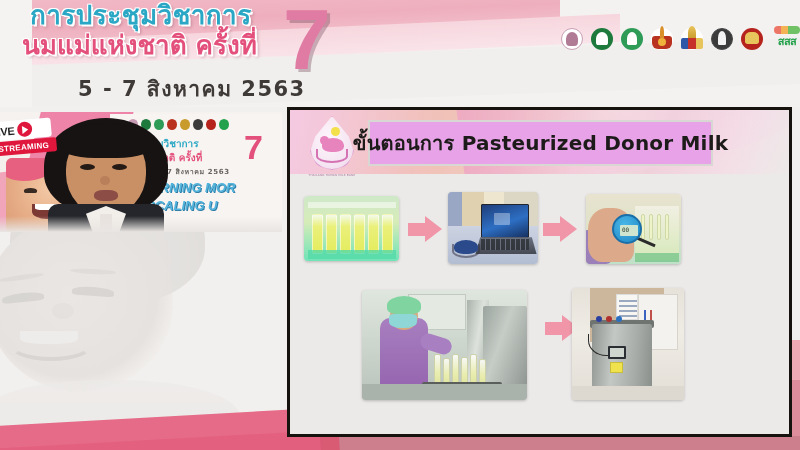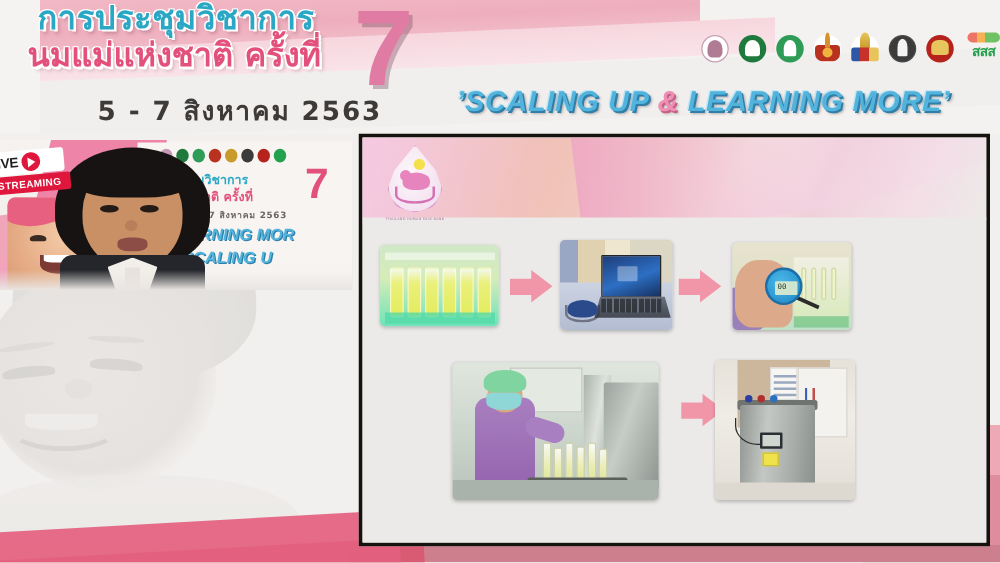--- a/index.html
+++ b/index.html
@@ -383,21 +383,20 @@
     <div class="hdr-pinkblock"></div>
     <div class="hdr-lightband"></div>
     <div class="hdr-white"></div>
     <div class="hdr-leftwhite"></div>
 
     <div class="hdr-title1">การประชุมวิชาการ</div>
     <div class="hdr-title2">นมแม่แห่งชาติ ครั้งที่</div>
     <div class="hdr-seven">7</div>
     <div class="hdr-date">5 - 7 สิงหาคม 2563</div>
 
-    <div class="hdr-tagline"><span>’SCALING UP </span><span class="amp">&amp;</span><span> LEARNING MORE’</span></div>
 
     <div class="logos">
       <div class="logo l0">
           <div class="disc"></div>
           <div class="inner"></div>
         </div>
       <div class="logo l1">
           <div class="disc"></div>
           <div class="inner"></div>
         </div>
@@ -498,20 +497,23 @@
 
       <div class="drop-logo">
         <div class="drop-shape"></div>
         <div class="drop-yellow"></div>
         <div class="drop-babyhead"></div>
         <div class="drop-baby"></div>
         <div class="drop-hands"></div>
         <div class="drop-caption">THAILAND HUMAN MILK BANK</div>
       </div>
 
+      <div class="sl-title">
+        <span class="sl-title-text">ขั้นตอนการ Pasteurized Donor Milk</span>
+      </div>
 
       <div class="pimg img-bottles">
         <div class="rack-top"></div>
         <div class="rack-bot" style="left:8px"></div>
         <div class="rack-bot" style="left:22px"></div>
         <div class="rack-bot" style="left:36px"></div>
         <div class="rack-bot" style="left:50px"></div>
         <div class="rack-bot" style="left:64px"></div>
         <div class="rack-bot" style="left:78px"></div>
         <div class="rack-base"></div>

